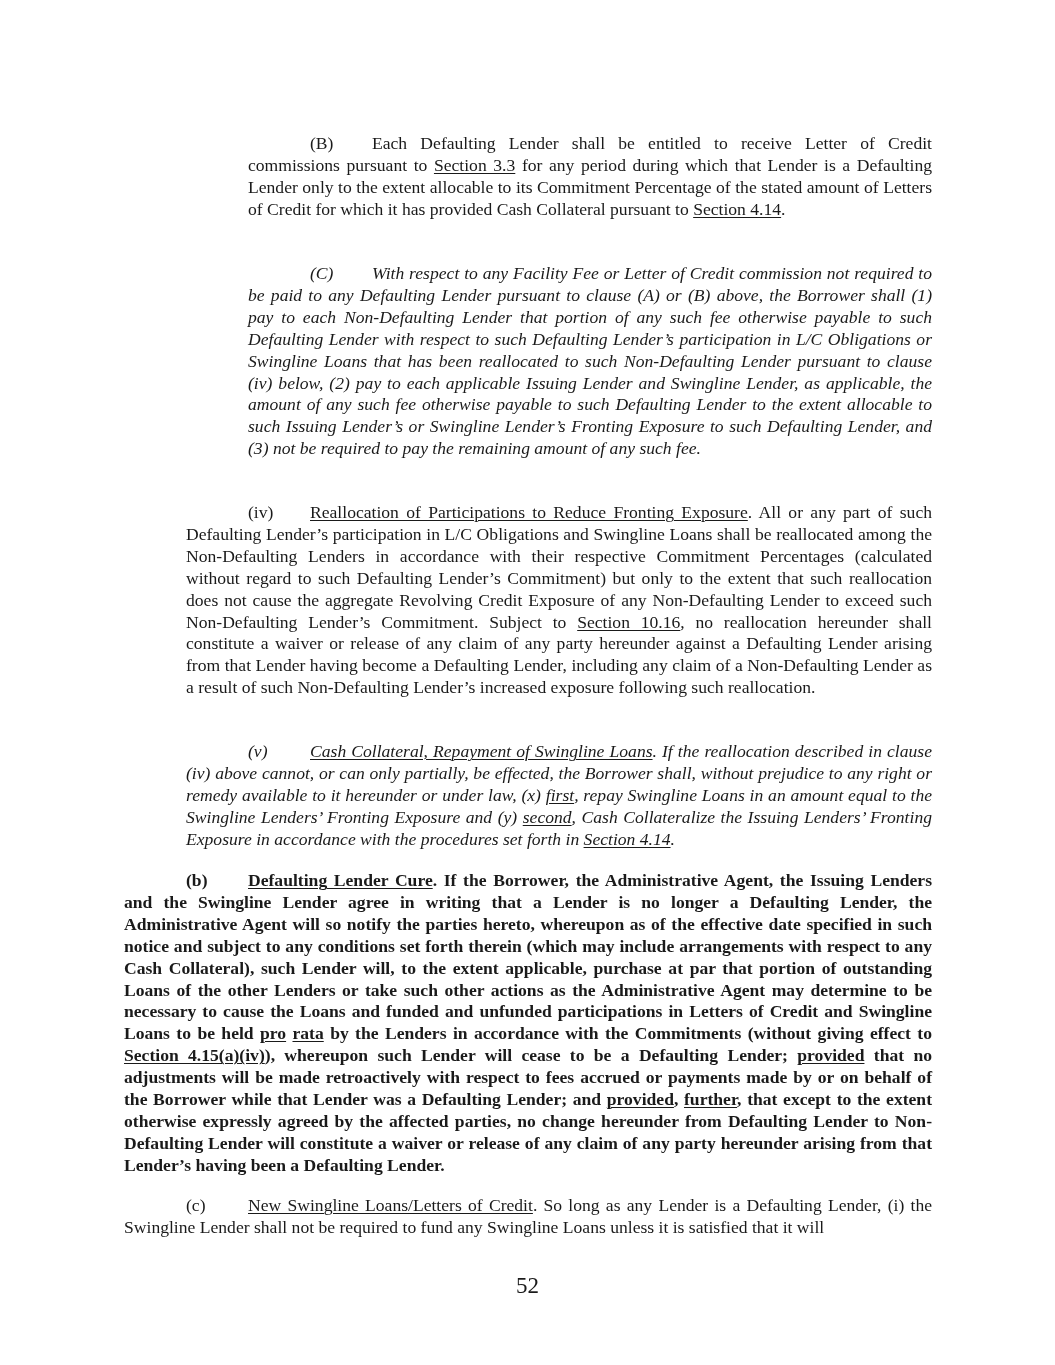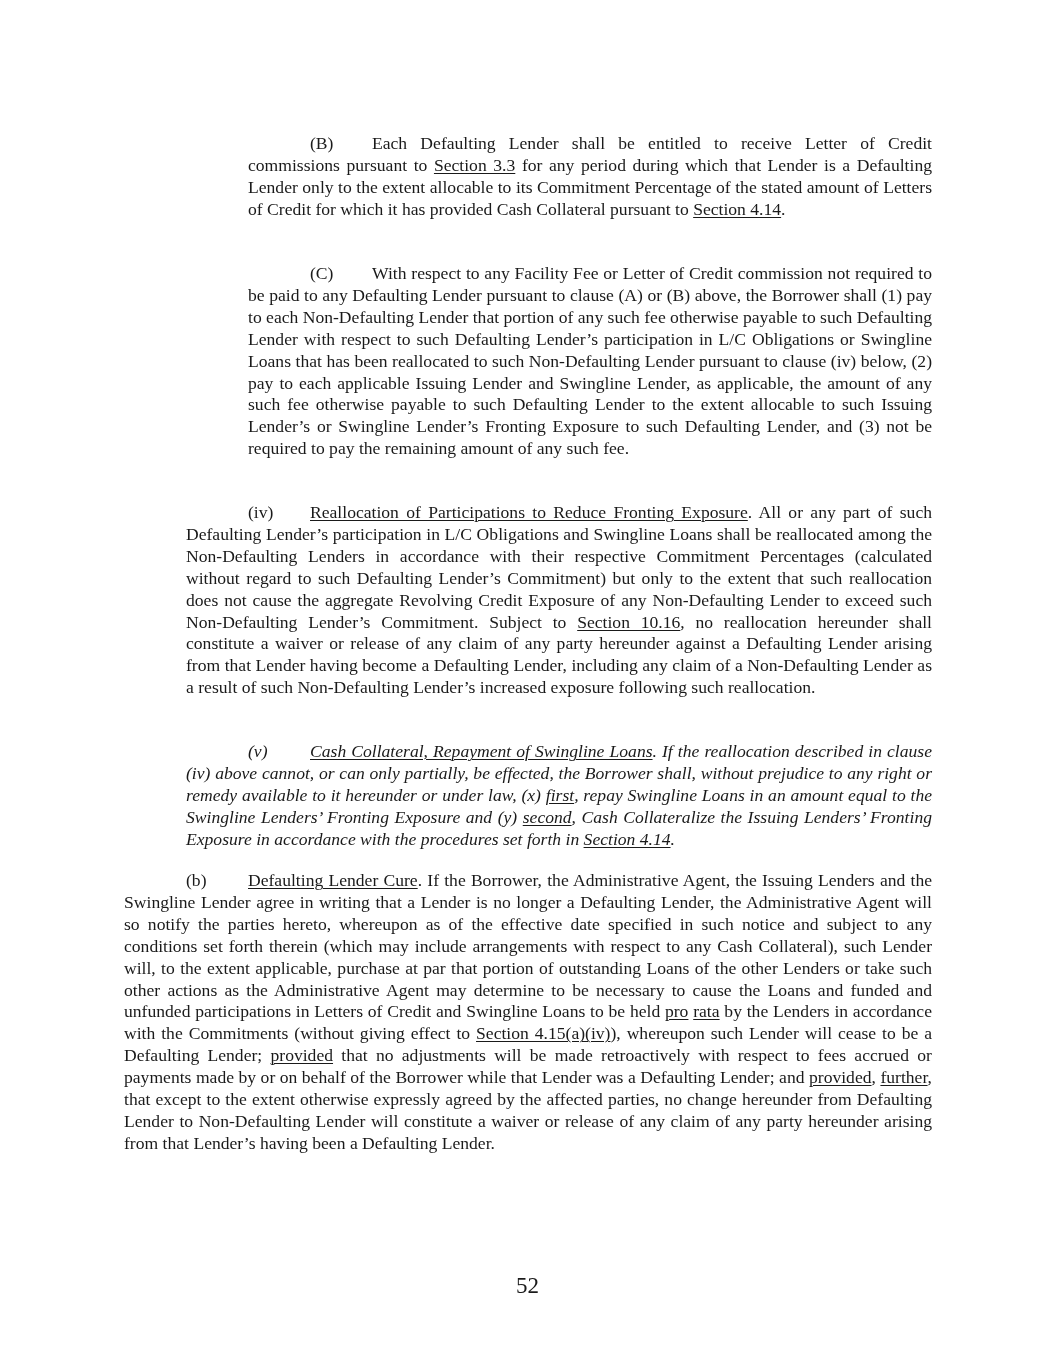--- a/index.html
+++ b/index.html
@@ -13,33 +13,34 @@
     position: absolute;
     font-size: 17.6px;
     line-height: 21.9px;
     text-align: justify;
     text-align-last: left;
     margin: 0;
   }
   .para .lbl { display: inline-block; }
   .u { text-decoration: underline; text-underline-offset: 2px; text-decoration-thickness: 1px; }
   #p-B   { left: 248px; top: 125px; width: 684px; }
-  #p-C   { left: 248px; top: 255px; width: 684px; }
+  #p-C   { left: 248px; top: 255px; width: 684px; font-style: italic; }
   #p-iv  { left: 186px; top: 494px; width: 746px; }
   #p-v   { left: 186px; top: 733px; width: 746px; font-style: italic; }
-  #p-b   { left: 124px; top: 862px; width: 808px; }
+  #p-b   { left: 124px; top: 862px; width: 808px; font-weight: bold; }
   #p-c   { left: 124px; top: 1187px; width: 808px; }
   .page-number {
     position: absolute; left: 0; width: 1055px; top: 1265px;
     text-align: center; font-size: 23px;
   }
 </style>
 </head>
 <body>
 
 <div class="page">
   <p class="para" id="p-B"><span class="lbl" style="margin-left: 62px; width: 62px;">(B)</span><span>Each Defaulting Lender shall be entitled to receive Letter of Credit commissions pursuant to </span><span class="u">Section 3.3</span><span> for any period during which that Lender is a Defaulting Lender only to the extent allocable to its Commitment Percentage of the stated amount of Letters of Credit for which it has provided Cash Collateral pursuant to </span><span class="u">Section 4.14</span><span>.</span></p>
   <p class="para" id="p-C"><span class="lbl" style="margin-left: 62px; width: 62px;">(C)</span><span>With respect to any Facility Fee or Letter of Credit commission not required to be paid to any Defaulting Lender pursuant to clause (A) or (B) above, the Borrower shall (1) pay to each Non-Defaulting Lender that portion of any such fee otherwise payable to such Defaulting Lender with respect to such Defaulting Lender’s participation in L/C Obligations or Swingline Loans that has been reallocated to such Non-Defaulting Lender pursuant to clause (iv) below, (2) pay to each applicable Issuing Lender and Swingline Lender, as applicable, the amount of any such fee otherwise payable to such Defaulting Lender to the extent allocable to such Issuing Lender’s or Swingline Lender’s Fronting Exposure to such Defaulting Lender, and (3) not be required to pay the remaining amount of any such fee.</span></p>
   <p class="para" id="p-iv"><span class="lbl" style="margin-left: 62px; width: 62px;">(iv)</span><span class="u">Reallocation of Participations to Reduce Fronting Exposure</span><span>.  All or any part of such Defaulting Lender’s participation in L/C Obligations and Swingline Loans shall be reallocated among the Non-Defaulting Lenders in accordance with their respective Commitment Percentages (calculated without regard to such Defaulting Lender’s Commitment) but only to the extent that such reallocation does not cause the aggregate Revolving Credit Exposure of any Non-Defaulting Lender to exceed such Non-Defaulting Lender’s Commitment.  Subject to </span><span class="u">Section 10.16</span><span>, no reallocation hereunder shall constitute a waiver or release of any claim of any party hereunder against a Defaulting Lender arising from that Lender having become a Defaulting Lender, including any claim of a Non-Defaulting Lender as a result of such Non-Defaulting Lender’s increased exposure following such reallocation.</span></p>
   <p class="para" id="p-v"><span class="lbl" style="margin-left: 62px; width: 62px;">(v)</span><span class="u">Cash Collateral, Repayment of Swingline Loans</span><span>.  If the reallocation described in clause (iv) above cannot, or can only partially, be effected, the Borrower shall, without prejudice to any right or remedy available to it hereunder or under law, (x) </span><span class="u">first</span><span>, repay Swingline Loans in an amount equal to the Swingline Lenders’ Fronting Exposure and (y) </span><span class="u">second</span><span>, Cash Collateralize the Issuing Lenders’ Fronting Exposure in accordance with the procedures set forth in </span><span class="u">Section 4.14</span><span>.</span></p>
   <p class="para" id="p-b"><span class="lbl" style="margin-left: 62px; width: 62px;">(b)</span><span class="u">Defaulting Lender Cure</span><span>.  If the Borrower, the Administrative Agent, the Issuing Lenders and the Swingline Lender agree in writing that a Lender is no longer a Defaulting Lender, the Administrative Agent will so notify the parties hereto, whereupon as of the effective date specified in such notice and subject to any conditions set forth therein (which may include arrangements with respect to any Cash Collateral), such Lender will, to the extent applicable, purchase at par that portion of outstanding Loans of the other Lenders or take such other actions as the Administrative Agent may determine to be necessary to cause the Loans and funded and unfunded participations in Letters of Credit and Swingline Loans to be held </span><span class="u">pro</span><span> </span><span class="u">rata</span><span> by the Lenders in accordance with the Commitments (without giving effect to </span><span class="u">Section 4.15(a)(iv)</span><span>), whereupon such Lender will cease to be a Defaulting Lender; </span><span class="u">provided</span><span> that no adjustments will be made retroactively with respect to fees accrued or payments made by or on behalf of the Borrower while that Lender was a Defaulting Lender; and </span><span class="u">provided</span><span>, </span><span class="u">further</span><span>, that except to the extent otherwise expressly agreed by the affected parties, no change hereunder from Defaulting Lender to Non-Defaulting Lender will constitute a waiver or release of any claim of any party hereunder arising from that Lender’s having been a Defaulting Lender.</span></p>
+  <p class="para" id="p-c"><span class="lbl" style="margin-left: 62px; width: 62px;">(c)</span><span class="u">New Swingline Loans/Letters of Credit</span><span>.  So long as any Lender is a Defaulting Lender, (i) the Swingline Lender shall not be required to fund any Swingline Loans unless it is satisfied that it will</span></p>
   <div class="page-number">52</div>
 </div>
 
 </body></html>

